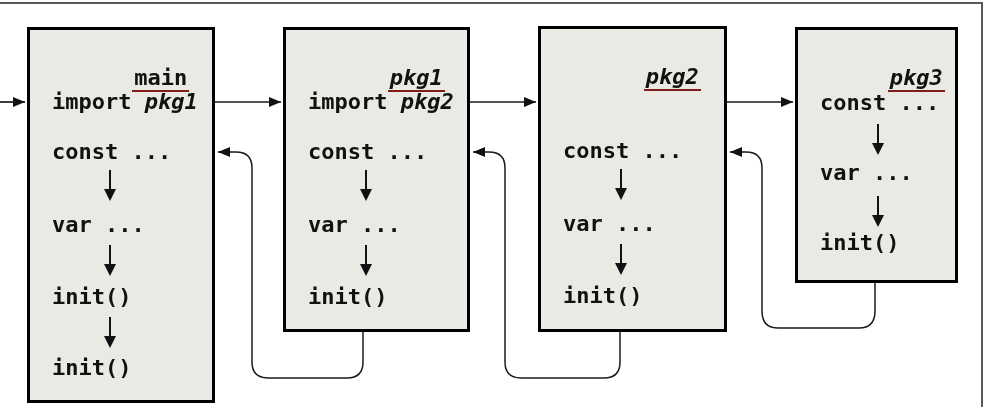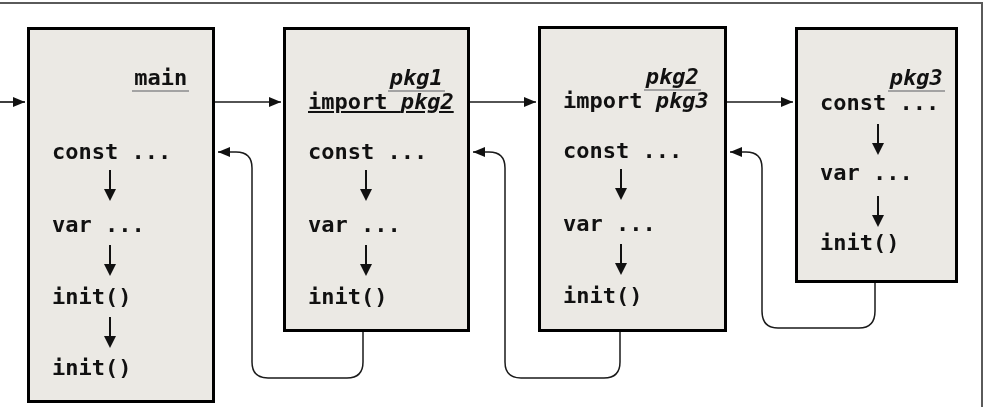--- a/index.html
+++ b/index.html
@@ -20,21 +20,21 @@
   }
   .box-main{left:27px;top:27px;width:188px;height:376px;}
   .box-pkg1{left:283px;top:27px;width:187px;height:305px;}
   .box-pkg2{left:538px;top:26px;width:189px;height:306px;}
   .box-pkg3{left:795px;top:27px;width:163px;height:256px;}
   .box-title{
     position:absolute;left:0;width:100%;
     text-align:center;height:32px;line-height:32px;
     font-size:22px;font-weight:700;white-space:pre;
   }
-  .box-title .tspan{border-bottom:2px solid #a3a3a3;padding:0 2px 0 2px;}
+  .box-title .tspan{border-bottom:2px solid #7f1d1d;padding:0 2px 0 2px;}
   .italic .tspan{font-style:italic;}
   .code-row{
     position:absolute;left:22px;height:32px;line-height:32px;
     font-size:22px;font-weight:700;white-space:pre;
   }
   .code-row .em{font-style:italic;}
   .down-arrow{position:absolute;left:0;top:0;width:0;height:0;}
   .down-arrow .stem{
     position:absolute;left:79px;top:0;width:2px;height:20px;background:#111;display:block;
   }
@@ -67,20 +67,21 @@
     <path d="M363,332 L363,362 Q363,378 347,378 L268,378 Q252,378 252,362 L252,168 Q252,152 236,152 L218,152" fill="none" stroke="#1a1a1a" stroke-width="1.5" marker-end="url(#arr)"></path>
     <path d="M620,332 L620,362 Q620,378 604,378 L521,378 Q505,378 505,362 L505,168 Q505,152 489,152 L473,152" fill="none" stroke="#1a1a1a" stroke-width="1.5" marker-end="url(#arr)"></path>
     <path d="M875,283 L875,311 Q875,328 859,328 L778,328 Q762,328 762,311 L762,168 Q762,152 746,152 L730,152" fill="none" stroke="#1a1a1a" stroke-width="1.5" marker-end="url(#arr)"></path>
   </svg>
 
   <div class="pkg-box box-main">
     <div class="box-title">
       <span class="tspan">main</span>
     </div>
     <div class="rows"></div>
+  <div class="code-row" style="top: 56px;"><span>import </span><span class="em">pkg1</span></div>
       <div class="code-row" style="top: 106px;"><span>const ...</span></div>
       <div class="down-arrow" style="top: 140px;">
         <i class="stem"></i>
         <i class="head"></i>
       </div>
       <div class="code-row" style="top: 179px;"><span>var ...</span></div>
       <div class="down-arrow" style="top: 215px;">
         <i class="stem"></i>
         <i class="head"></i>
       </div>
@@ -90,40 +91,39 @@
         <i class="head"></i>
       </div>
       <div class="code-row" style="top: 322px;"><span>init()</span></div>
     </div>
 
   <div class="pkg-box box-pkg1">
     <div class="box-title italic">
       <span class="tspan">pkg1</span>
     </div>
     <div class="rows"></div>
-  <div class="code-row" style="top: 56px; text-decoration: underline;"><span>import </span><span class="em">pkg2</span></div>
+  <div class="code-row" style="top: 56px;"><span>import </span><span class="em">pkg2</span></div>
       <div class="code-row" style="top: 106px;"><span>const ...</span></div>
       <div class="down-arrow" style="top: 140px;">
         <i class="stem"></i>
         <i class="head"></i>
       </div>
       <div class="code-row" style="top: 179px;"><span>var ...</span></div>
       <div class="down-arrow" style="top: 215px;">
         <i class="stem"></i>
         <i class="head"></i>
       </div>
       <div class="code-row" style="top: 251px;"><span>init()</span></div>
     </div>
 
   <div class="pkg-box box-pkg2">
     <div class="box-title italic">
       <span class="tspan">pkg2</span>
     </div>
     <div class="rows"></div>
-  <div class="code-row" style="top: 56px;"><span>import </span><span class="em">pkg3</span></div>
       <div class="code-row" style="top: 106px;"><span>const ...</span></div>
       <div class="down-arrow" style="top: 140px;">
         <i class="stem"></i>
         <i class="head"></i>
       </div>
       <div class="code-row" style="top: 179px;"><span>var ...</span></div>
       <div class="down-arrow" style="top: 215px;">
         <i class="stem"></i>
         <i class="head"></i>
       </div>

